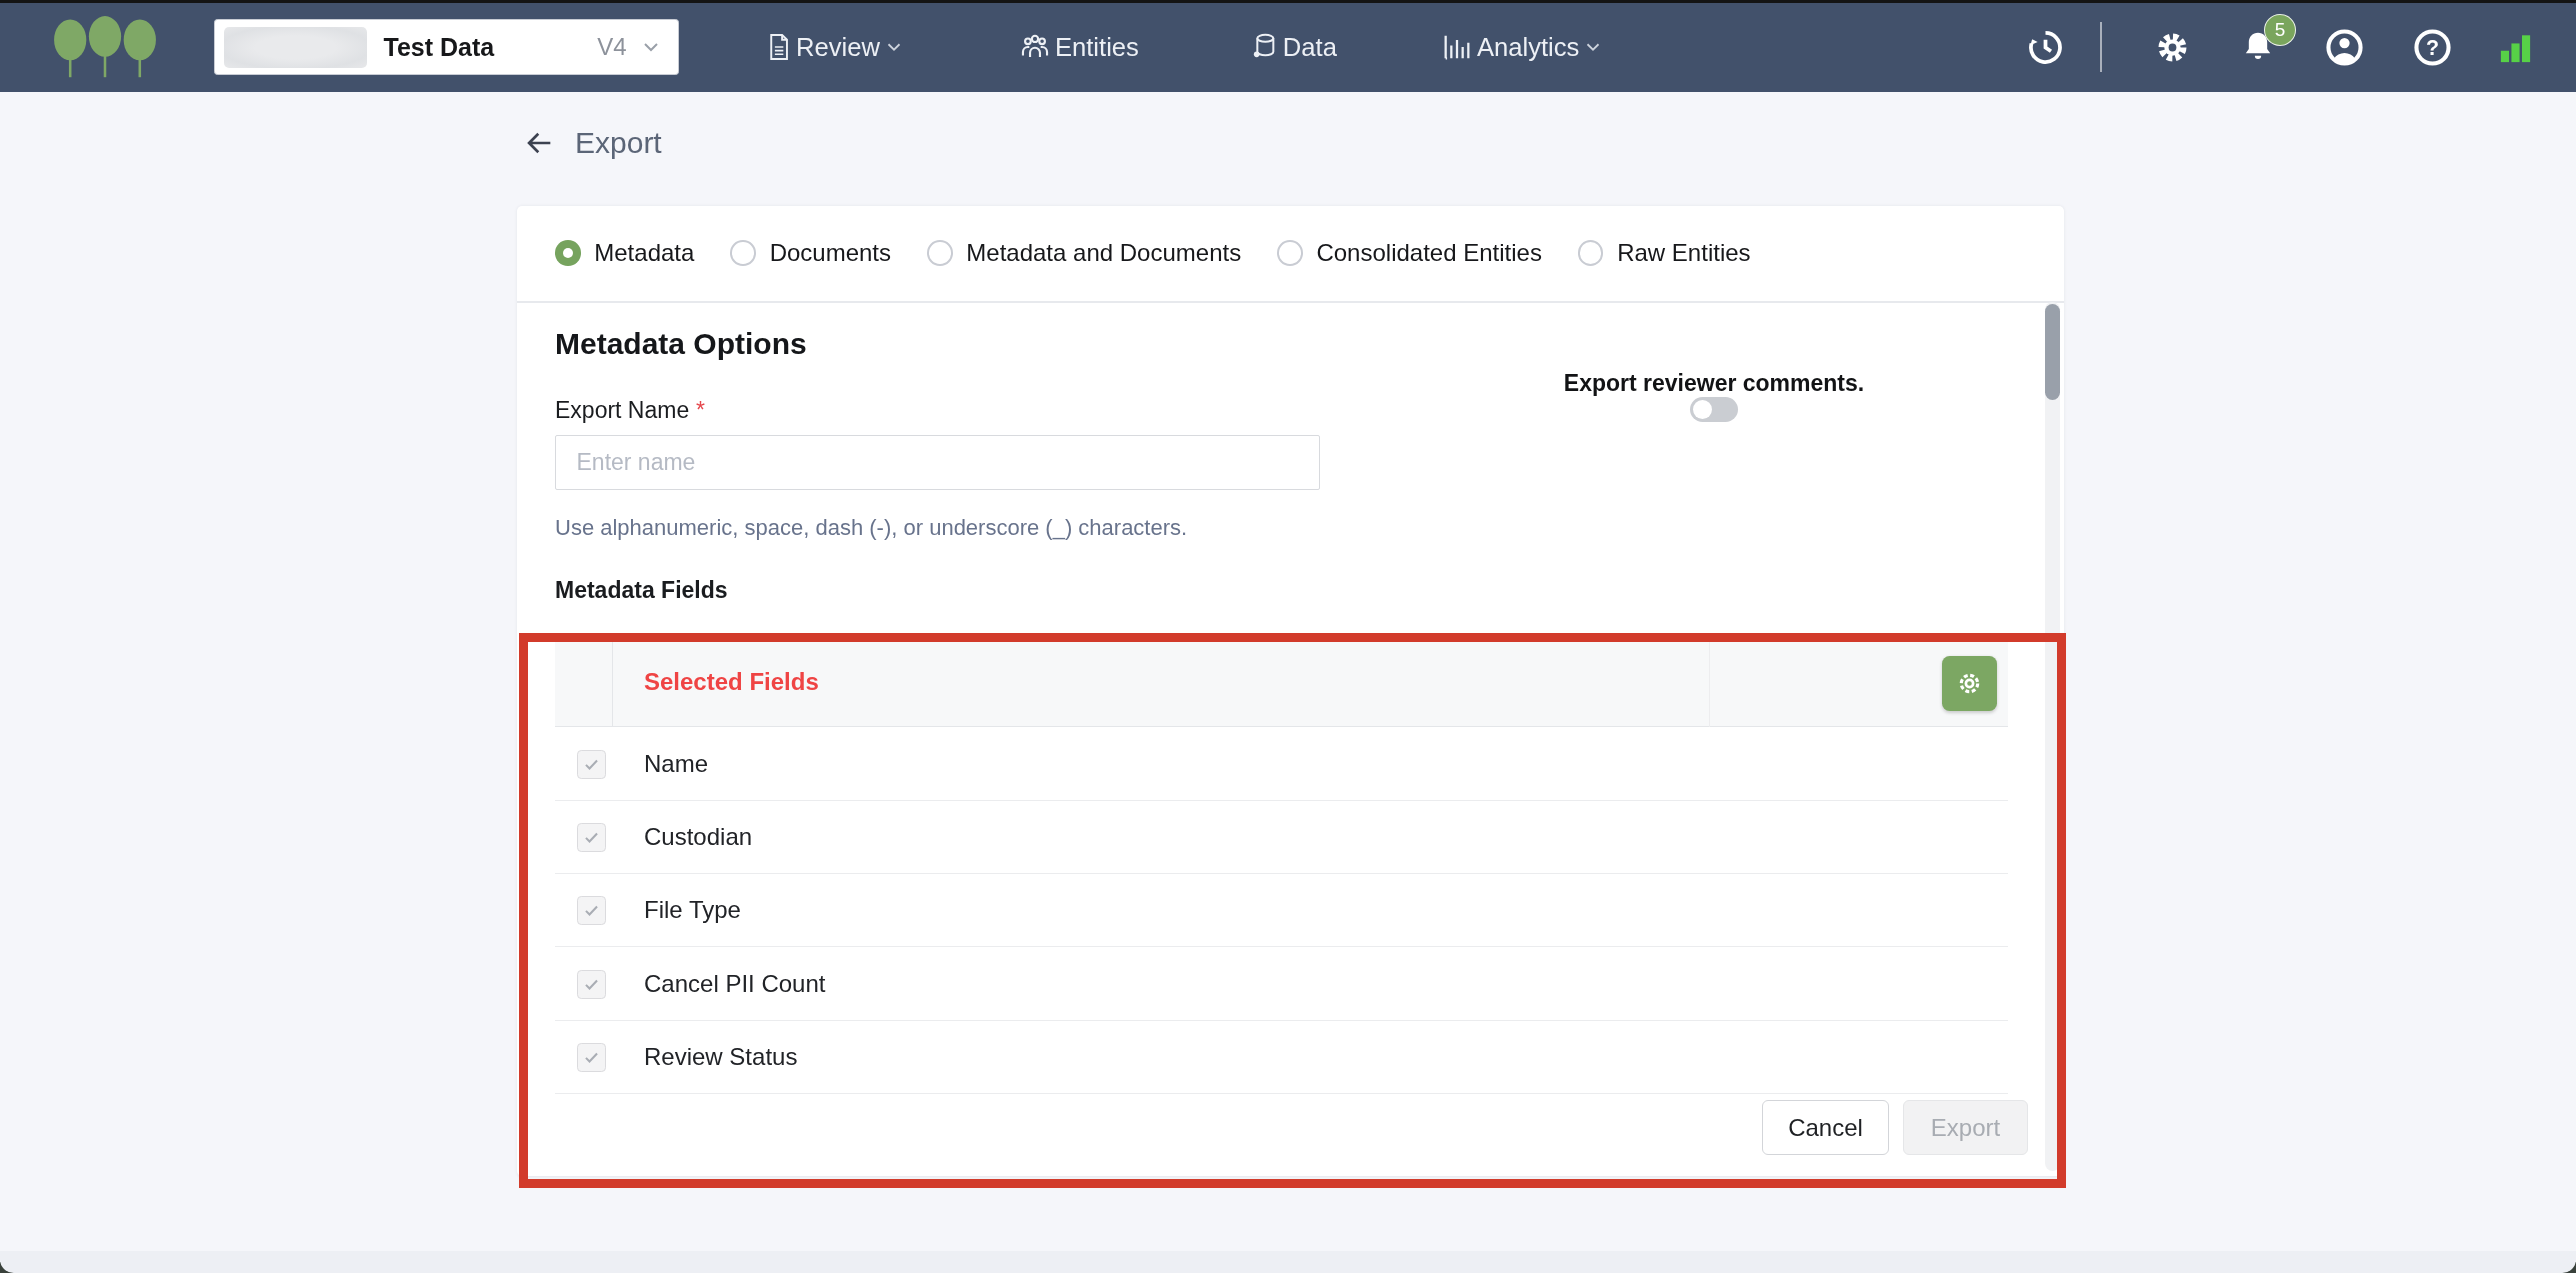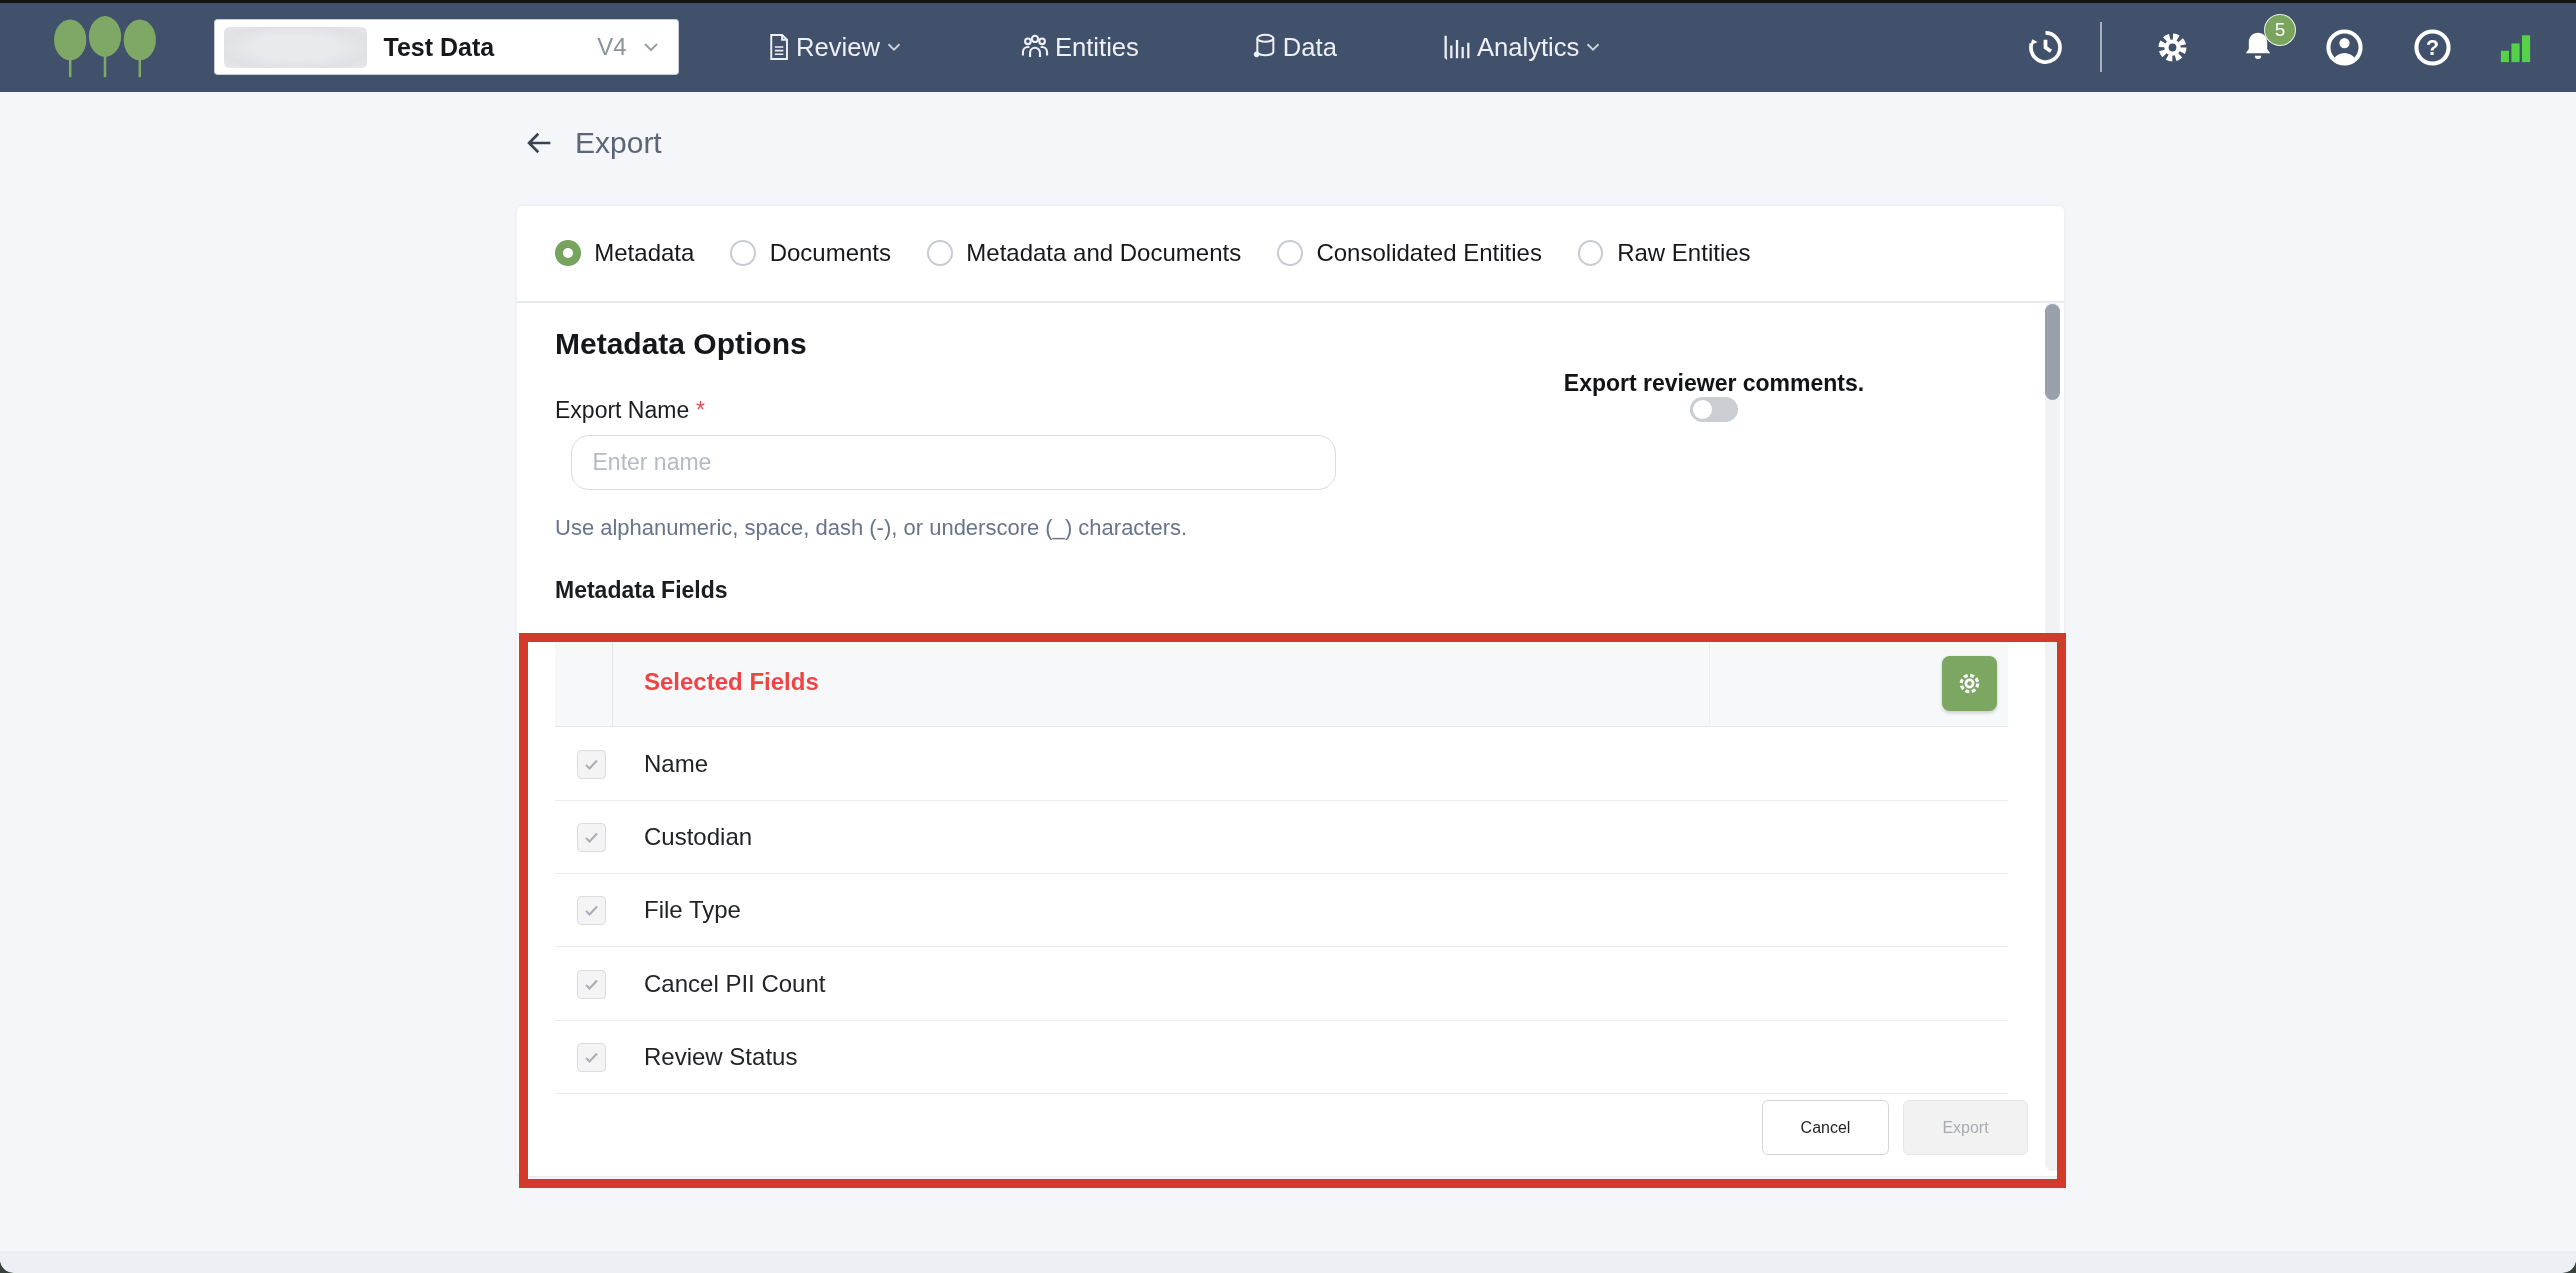--- a/index.html
+++ b/index.html
@@ -45,21 +45,21 @@
   .radio.checked { border:0; background:#76a35e; }
   .radio.checked::after { content:""; position:absolute; left:7.7px; top:7.7px; width:10.2px; height:10.2px;
           border-radius:50%; background:#fff; }
   .radio-label { font-size:24px; color:#17181b; }
   .card-divider { position:absolute; left:0; top:95px; width:1547px; height:1.7px; background:#e7e9ed; }
 
   .md-heading { position:absolute; left:38px; top:121px; font-size:30px; font-weight:700; color:#15171a; }
   .field-label { position:absolute; left:38px; top:191px; font-size:23px; font-weight:500; color:#1a1c1f; }
   .req { color:#e5484d; margin-left:6.8px; }
   .name-input { position:absolute; left:38px; top:229px; width:765px; height:55px; border:1.7px solid #d8dade;
-          border-radius:18px; font-size:23px; padding:0 20.5px; color:#1a1c1f; font-family:"Liberation Sans",sans-serif; outline:none;margin-left:16px; }
+          border-radius:2px; font-size:23px; padding:0 20.5px; color:#1a1c1f; font-family:"Liberation Sans",sans-serif; outline:none; }
   .name-input::placeholder { color:#b5bac4; }
   .helper { position:absolute; left:38px; top:309px; font-size:22px; color:#68738c; }
 
   .reviewer-row { position:absolute; left:904px; top:164px; width:586px; display:flex;
           align-items:center; justify-content:space-between;flex-direction:column; }
   .reviewer-label { font-size:23px; font-weight:700; color:#121315; }
   .toggle { width:48px; height:25px; border-radius:12.8px; background:#cacdd2; position:relative; cursor:pointer; }
   .toggle .knob { position:absolute; left:2.6px; top:2.6px; width:19.6px; height:19.6px; border-radius:50%; background:#ffffff; }
 
   .fields-label { position:absolute; left:38px; top:371px; font-size:23px; font-weight:700; color:#1a1c1f; }
@@ -73,21 +73,21 @@
   .gear-btn { position:absolute; left:1425px; top:450px; width:55px; height:55px; border-radius:7.7px;
           background:#7ca763; display:flex; align-items:center; justify-content:center;
           box-shadow:0 1.7px 3.4px rgba(0,0,0,0.18); cursor:pointer; }
   .tbl-row { position:absolute; left:38px; width:1453px; height:73px; display:flex; align-items:center;
           border-bottom:0.9px solid #ebecee; }
   .checkbox { margin-left:22px; width:29px; height:29px; border-radius:4.3px; background:#f4f4f5;
           border:1.7px solid #dbdbde; display:flex; align-items:center; justify-content:center; }
   .row-label { margin-left:38px; font-size:24px; color:#212327; }
 
   
-  .btn { position:absolute; top:894px; height:55px; border-radius:6px; font-size:16px;
+  .btn { position:absolute; top:894px; height:55px; border-radius:6px; font-size:24px;
          display:flex; align-items:center; justify-content:center; cursor:pointer;
          font-family:"Liberation Sans",sans-serif; }
   .btn-cancel { left:1245px; width:127px; background:#ffffff; border:1.7px solid #d3d5d9; color:#1f2124; }
   .btn-export { left:1386px; width:125px; background:#f2f2f3; border:1.7px solid #e5e6e8; color:#a8acb2; cursor:default; }
 
   
   .scroll-track { position:absolute; left:1528px; top:96px; width:14.5px; height:869px;
           background:#f1f2f4; border-radius:7.7px; }
   .scroll-thumb { position:absolute; left:0; top:1.7px; width:14.5px; height:96px; background:#99a0aa; border-radius:7.7px; }
 

